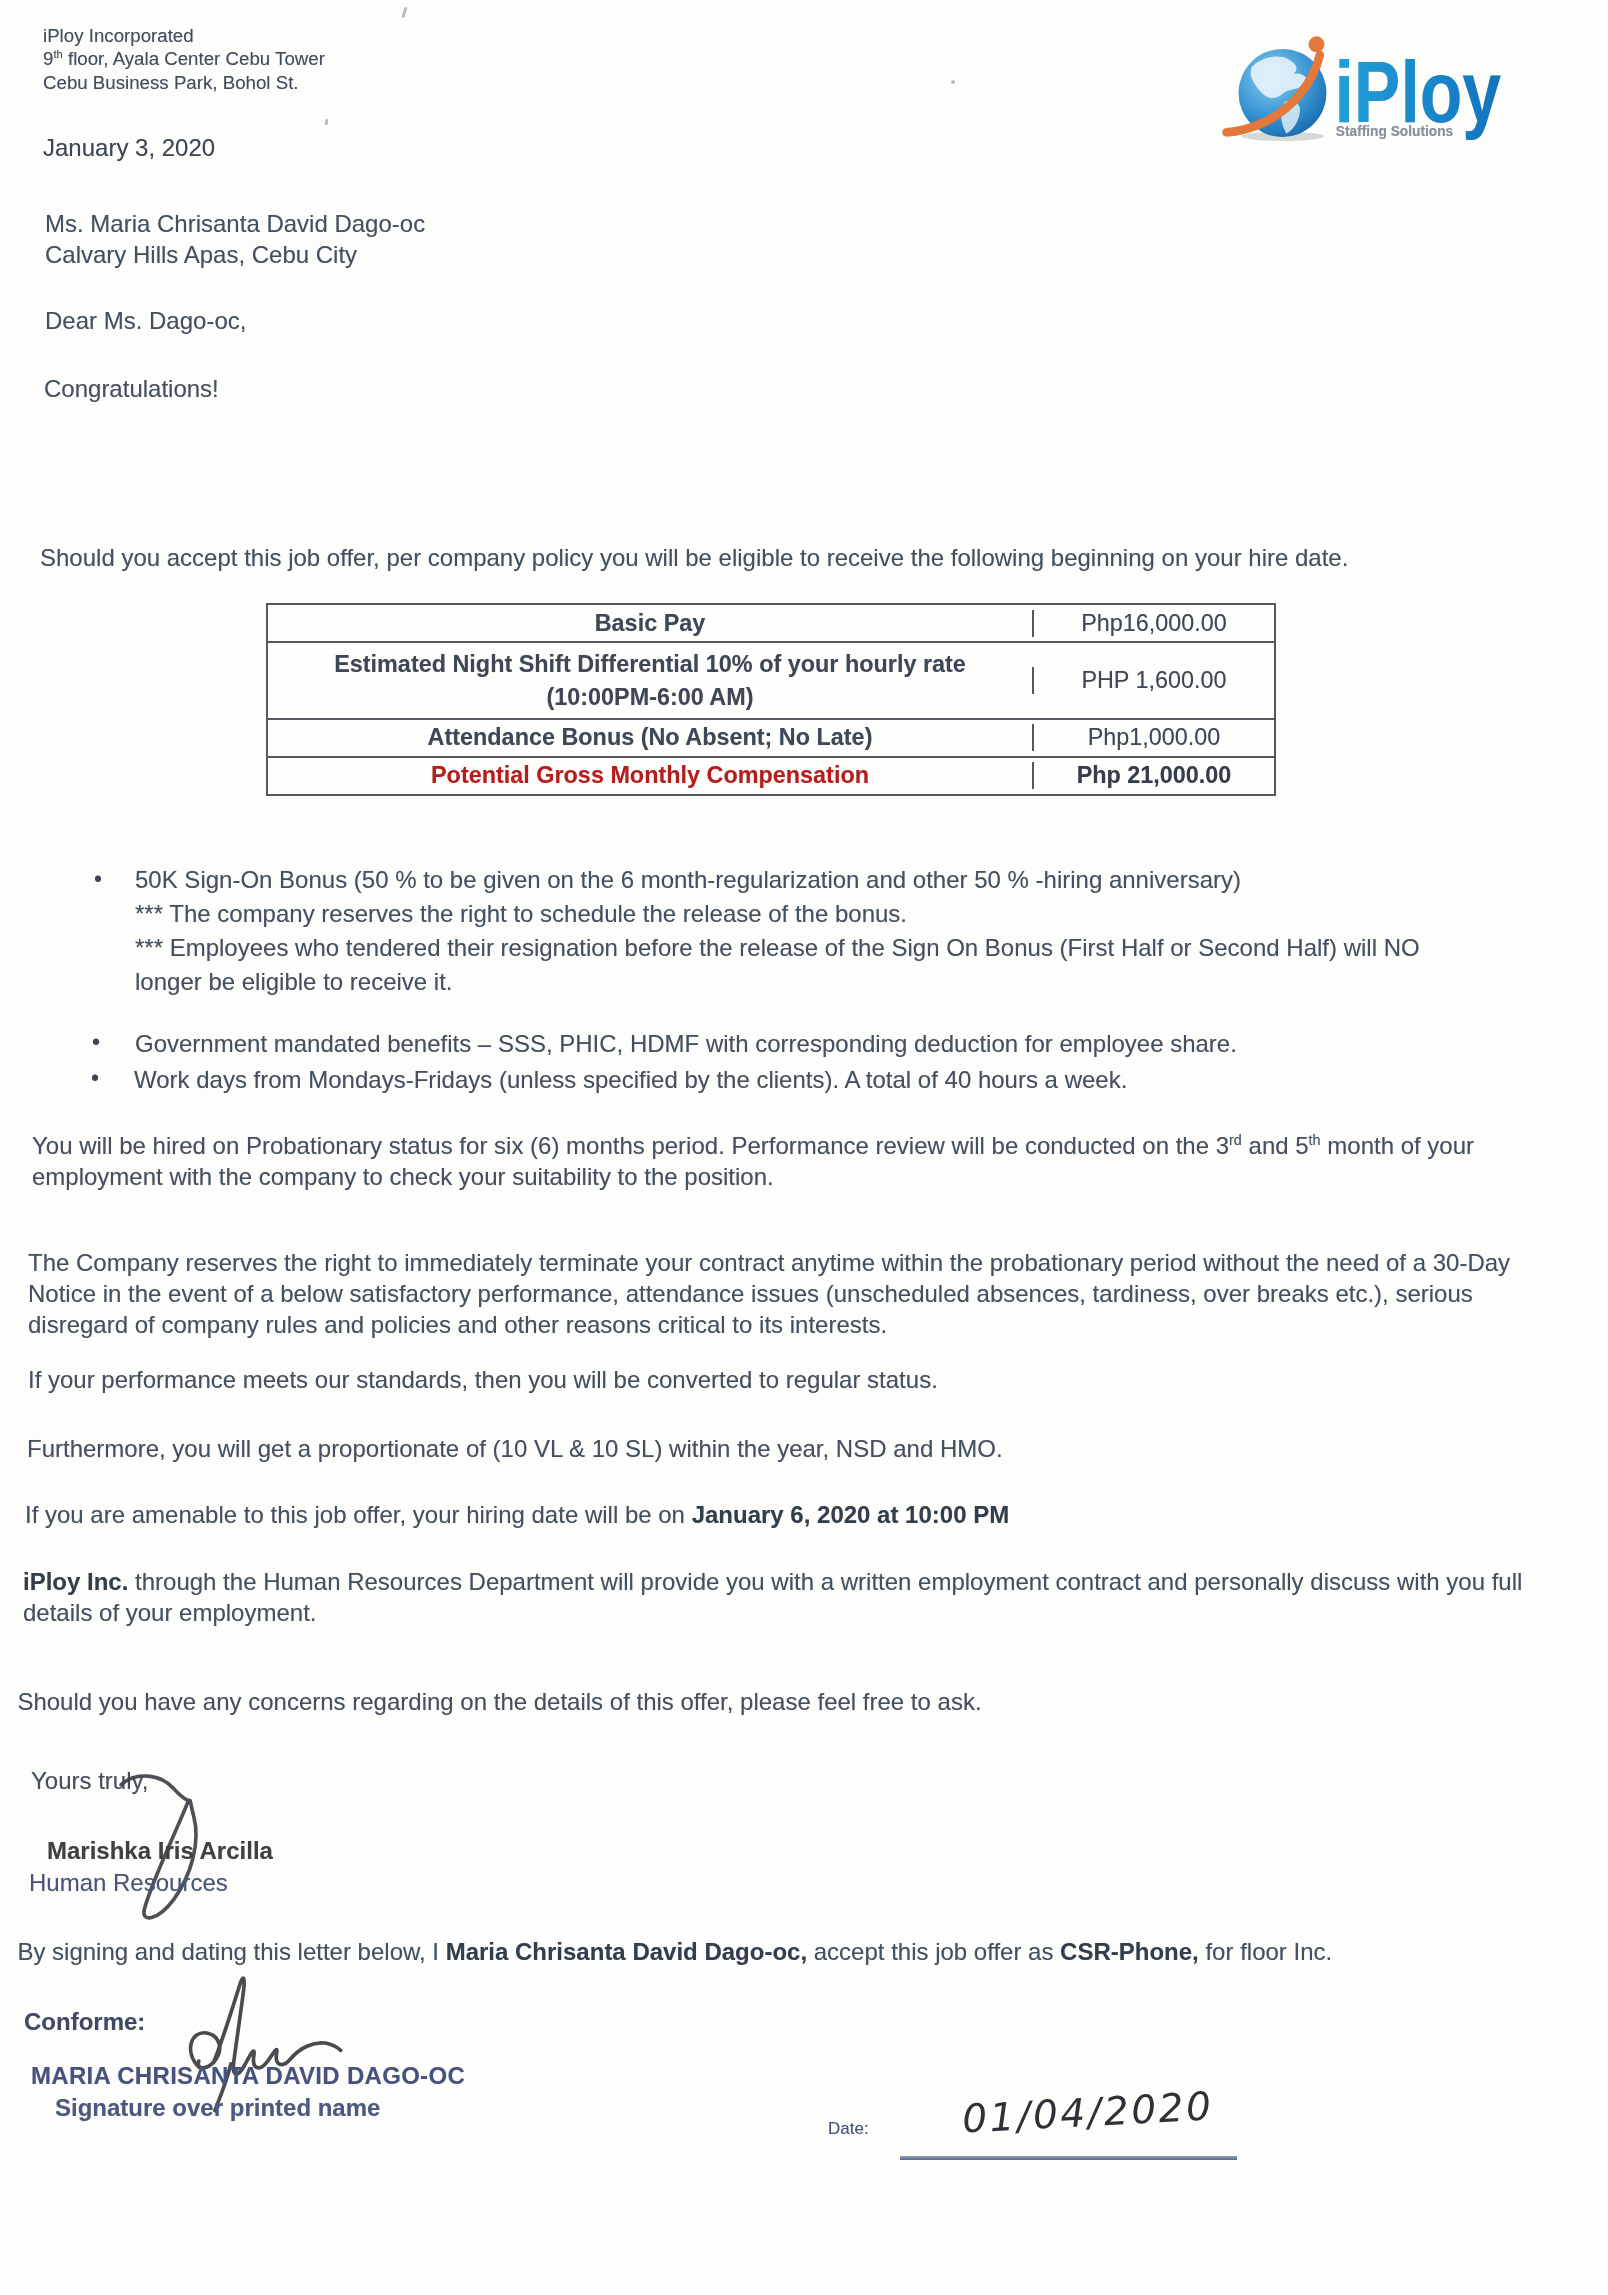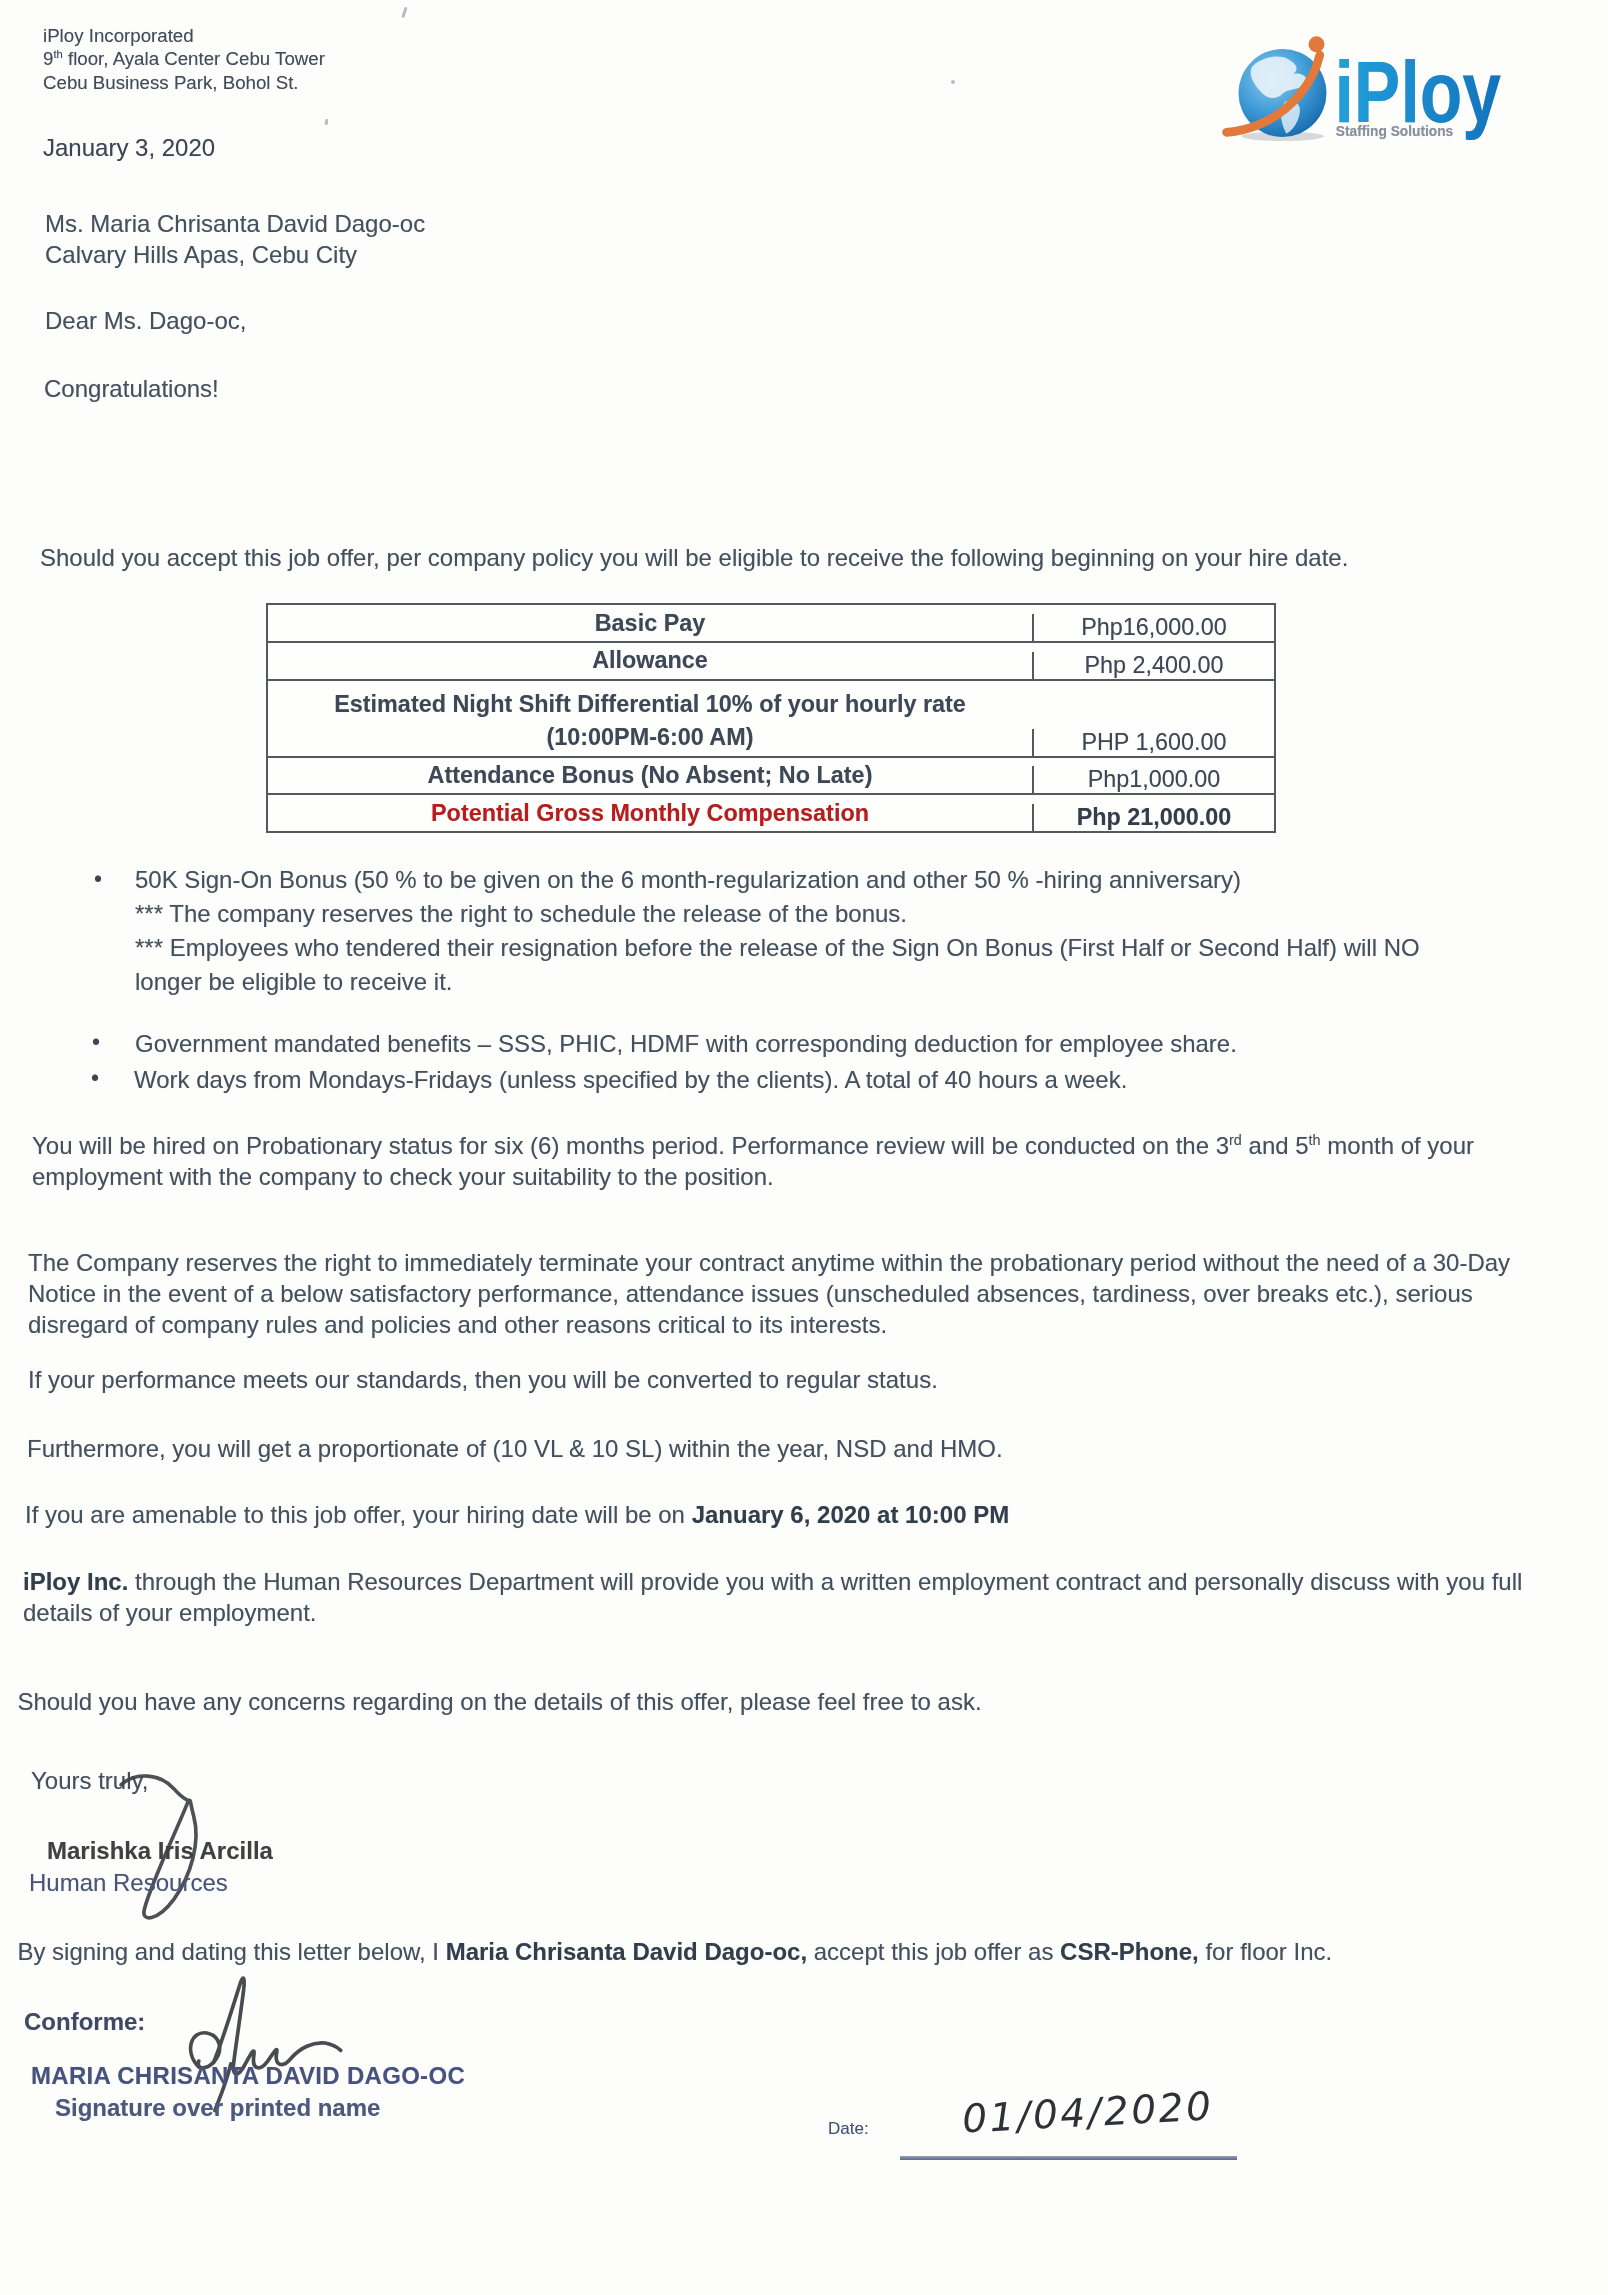--- a/index.html
+++ b/index.html
@@ -34,21 +34,21 @@
   .p-terminate{left:28px;top:1232px;margin-top:15px;}
   .p-regular{left:28px;top:1364px;}
   .p-proportionate{left:27px;top:1433px;}
   .p-hiring{left:25px;top:1499px;}
   .p-contract{left:23px;top:1566px;}
   .p-concerns{left:17.4px;top:1686px;}
   .p-accept{left:17.4px;top:1936px;width:1563px;}
 
   
   .comp-table{left:266px;top:603px;width:1006px;border:2px solid #55595f;color:#3d4755;background:rgba(255,255,255,.4);}
-  .trow{display:flex;border-top:2px solid #55595f;align-items:flex-end;}
+  .trow{display:flex;border-top:2px solid #55595f;align-items:center;}
   .trow.first{border-top:none;}
   .tlabel{flex:1;display:flex;flex-direction:column;justify-content:center;align-items:center;text-align:center;font-weight:bold;font-size:23.4px;line-height:33px;padding:1.3px 6.7px;}
   .tvalue{width:240px;border-left:2px solid #55595f;display:flex;justify-content:center;align-items:center;font-size:23.4px;text-align:center;}
   .h1{min-height:36px;} .h2{min-height:35px;} .h3{min-height:75px;} .h4{min-height:35px;} .h5{min-height:36px;}
   .trow.total .tvalue{font-weight:bold;color:#333d4b;}
   .trow.total .tlabel{color:#b91c1c;}
 
   
   .bullet-marker{font-size:23px;color:#3c4653;}
   .bm1{left:94px;top:866px;} .bm2{left:92px;top:1029px;} .bm3{left:91px;top:1065px;}
@@ -123,26 +123,20 @@
 
   <div class="abs p p-policy">Should you accept this job offer, per company policy you will be eligible to receive the following beginning on your hire date.</div>
 
   <div class="abs comp-table">
     <div class="trow first h1">
       <div class="tlabel">
           <span>Basic Pay</span>
         </div>
       <div class="tvalue">Php16,000.00</div>
     </div>
-    <div class="trow h2">
-      <div class="tlabel">
-          <span>Allowance</span>
-        </div>
-      <div class="tvalue">Php 2,400.00</div>
-    </div>
     <div class="trow h3">
       <div class="tlabel">
         <span>Estimated Night Shift Differential 10% of your hourly rate</span>
         <span>(10:00PM-6:00 AM)</span>
       </div>
       <div class="tvalue">PHP 1,600.00</div>
     </div>
     <div class="trow h4">
       <div class="tlabel">
           <span>Attendance Bonus (No Absent; No Late)</span>

